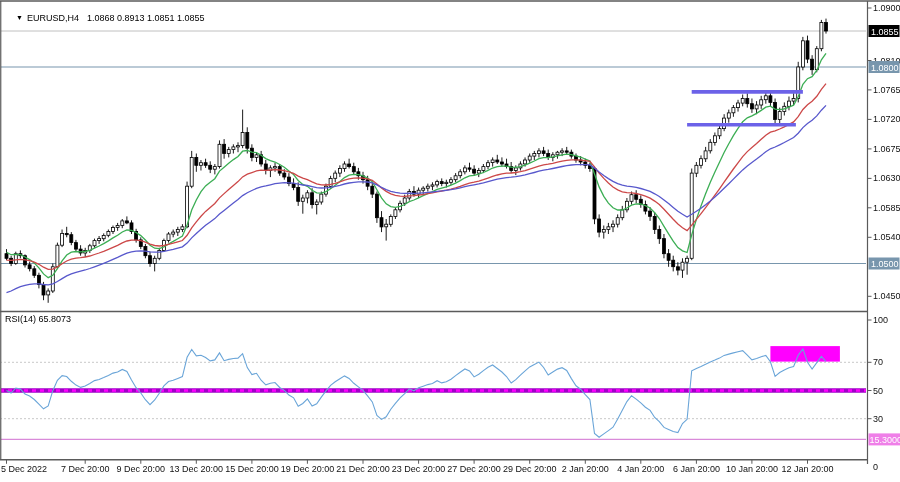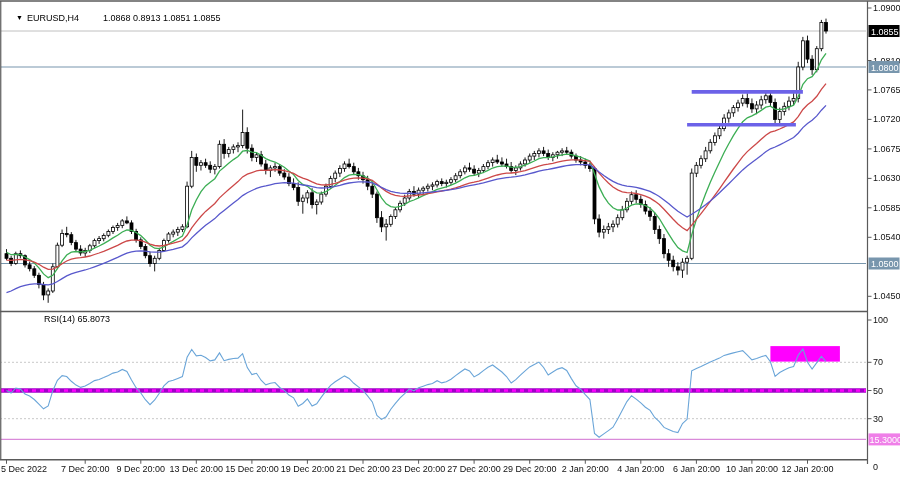--- a/index.html
+++ b/index.html
@@ -1,21 +1,21 @@
 <!DOCTYPE html>
 <html><head>
 <meta charset="utf-8">
 <style>
   html,body{margin:0;padding:0;background:#fff;}
   .chart-root{position:relative;width:900px;height:482px;background:#fff;overflow:hidden;
     font-family:"Liberation Sans",sans-serif;-webkit-font-smoothing:none;}
   .titlebar{position:absolute;left:6px;top:3px;font-size:9px;color:#000;z-index:5;white-space:pre;}
   .titlebar .tri{font-size:7px;margin-right:4px;position:relative;top:-1px;cursor:pointer;}
-  .titlebar .sym{margin-right:24px;}
-  .rsi-label{position:absolute;left:5px;top:314px;font-size:9px;color:#000;z-index:5;margin-left:39px;}
+  .titlebar .sym{margin-right:8px;}
+  .rsi-label{position:absolute;left:5px;top:314px;font-size:9px;color:#000;z-index:5;}
   svg{position:absolute;left:0;top:0;}
   text{font-family:"Liberation Sans",sans-serif;}
 </style>
 </head>
 <body>
 
 <div class="chart-root">
   <div class="titlebar">
     <span class="tri">▼</span><span class="sym">EURUSD,H4</span><span>1.0868 0.8913 1.0851 1.0855</span>
   </div>

